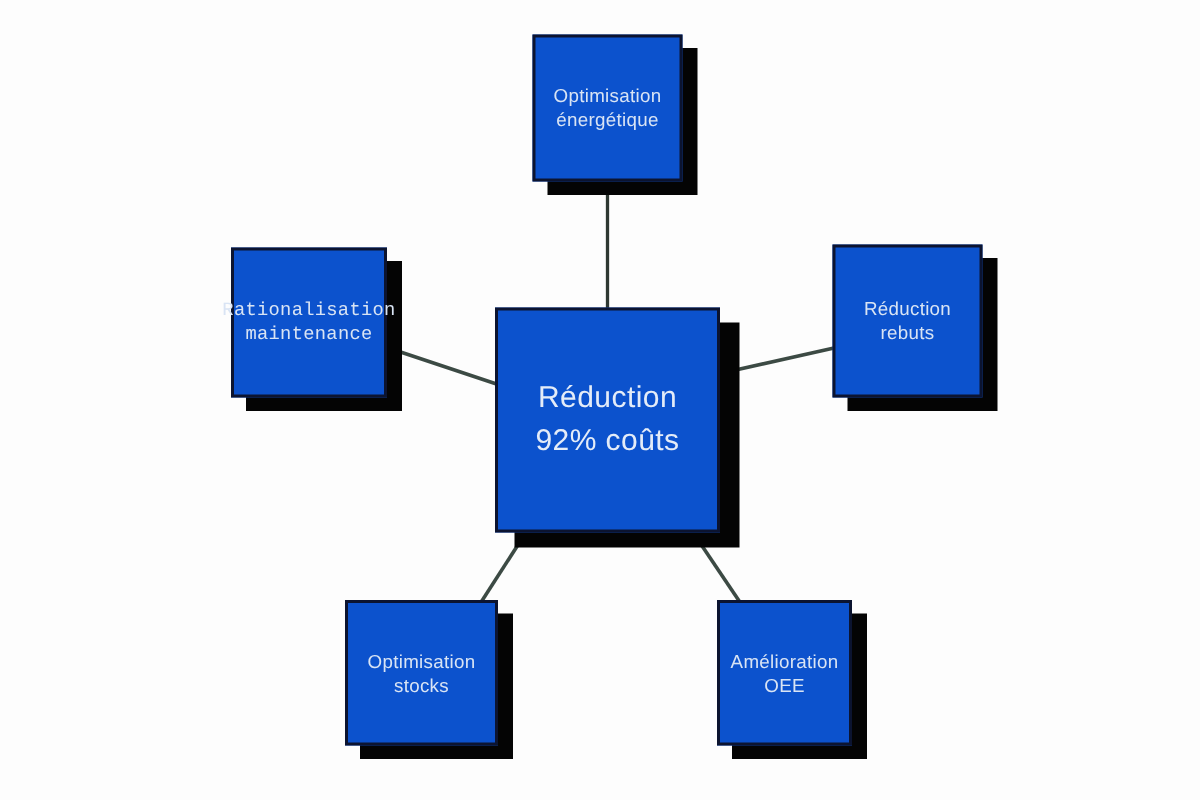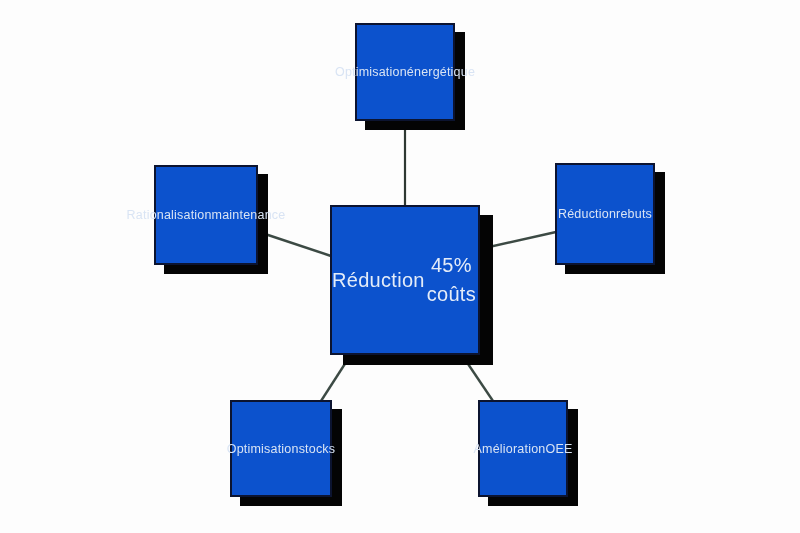--- a/index.html
+++ b/index.html
@@ -23,31 +23,31 @@
     height: 533px;
   }
   .node {
     position: absolute;
     box-sizing: border-box;
     background: #0c52cd;
     border: 2px solid #0c1430;
     box-shadow: 10px 9px 0 0 #040404;
     color: #d9e4f4;
     display: flex;
-    flex-direction: row;
+    flex-direction: column;
     align-items: center;
     justify-content: center;
     text-align: center;
     font-size: 12.5px;
     line-height: 1.28;
     letter-spacing: 0.2px;
   }
   .node span { display: block; }
   .node--top          { left: 355px; top: 23px;  width: 100px; height: 98px;  }
-  .node--left         { left: 154px; top: 165px; width: 104px; height: 100px; }
+  .node--left         { left: 154px; top: 165px; width: 104px; height: 100px; font-family: Liberation Mono, monospace; }
   .node--right        { left: 555px; top: 163px; width: 100px; height: 102px; }
   .node--bottom-left  { left: 230px; top: 400px; width: 102px; height: 97px;  }
   .node--bottom-right { left: 478px; top: 400px; width: 90px; height: 97px;  }
   .node--center {
     left: 330px; top: 205px; width: 150px; height: 150px;
     font-size: 20px;
     line-height: 1.45;
     letter-spacing: 0.3px;
     color: #e4ecf8;
     box-shadow: 13px 10px 0 0 #040404;
@@ -76,21 +76,21 @@
     <span>maintenance</span>
   </div>
 
   <div class="node node--right">
     <span>Réduction</span>
     <span>rebuts</span>
   </div>
 
   <div class="node node--center">
     <span>Réduction</span>
-    <span>45% coûts</span>
+    <span>92% coûts</span>
   </div>
 
   <div class="node node--bottom-left">
     <span>Optimisation</span>
     <span>stocks</span>
   </div>
 
   <div class="node node--bottom-right">
     <span>Amélioration</span>
     <span>OEE</span>

